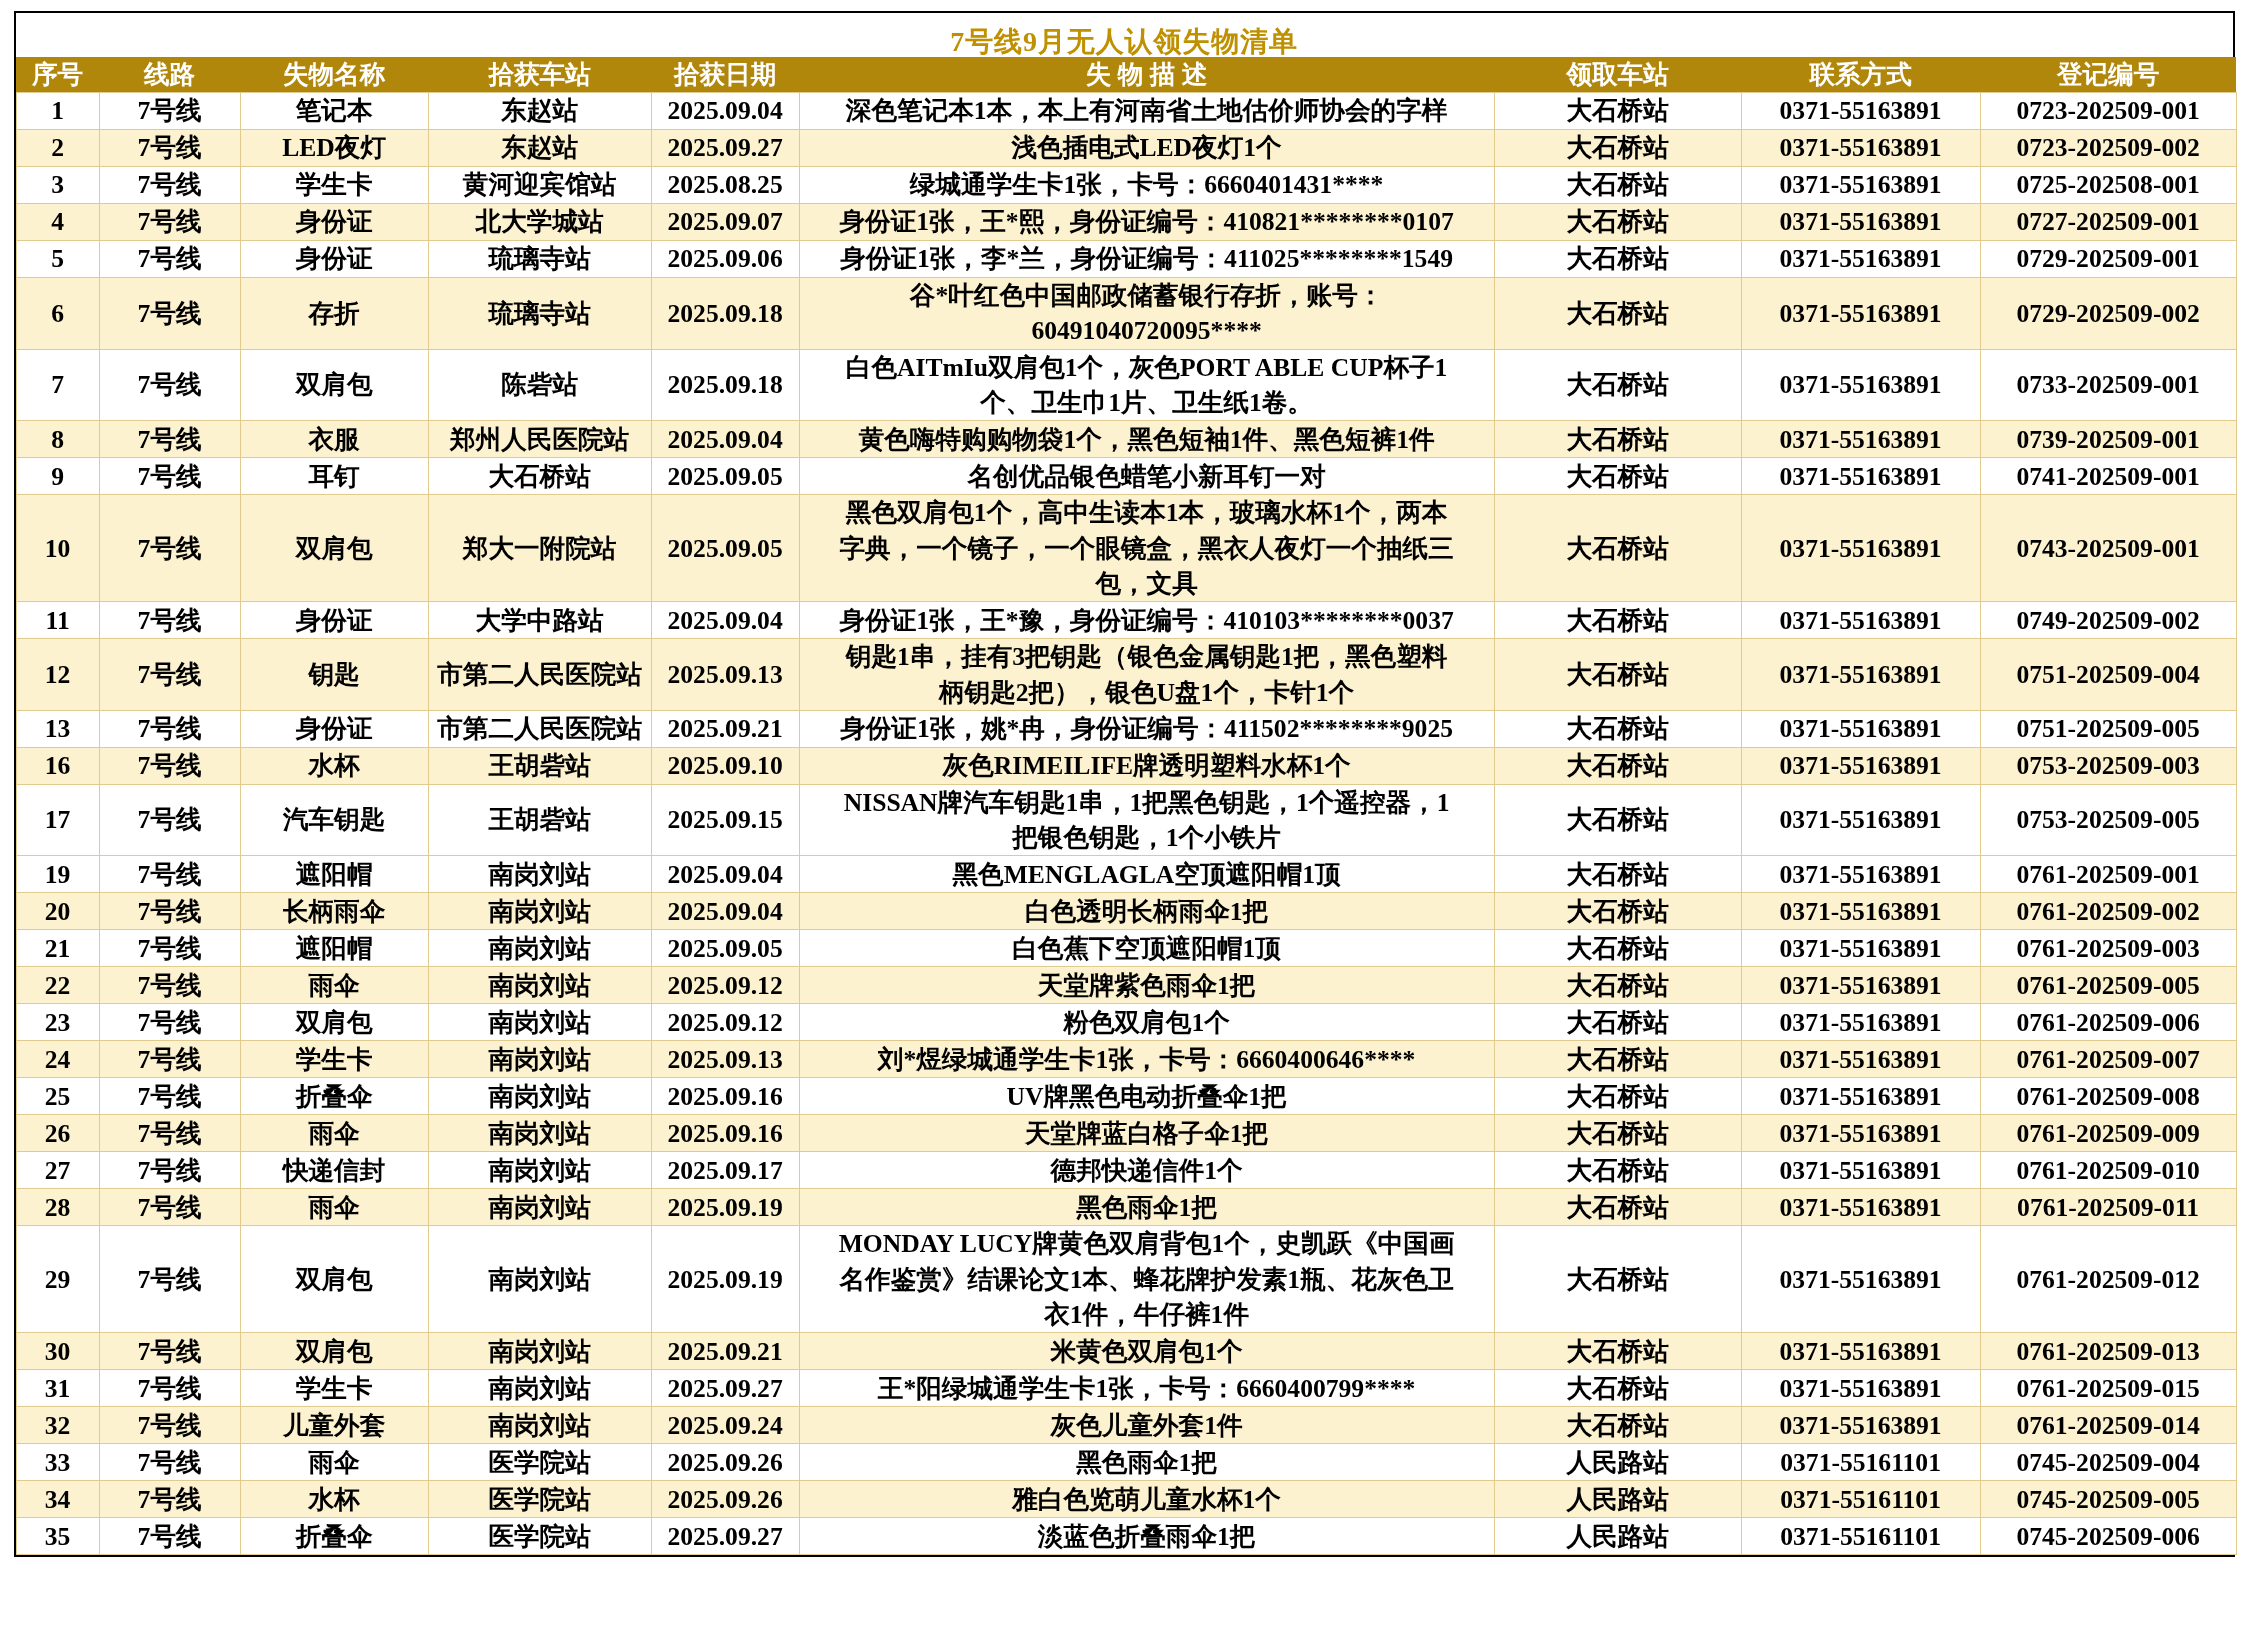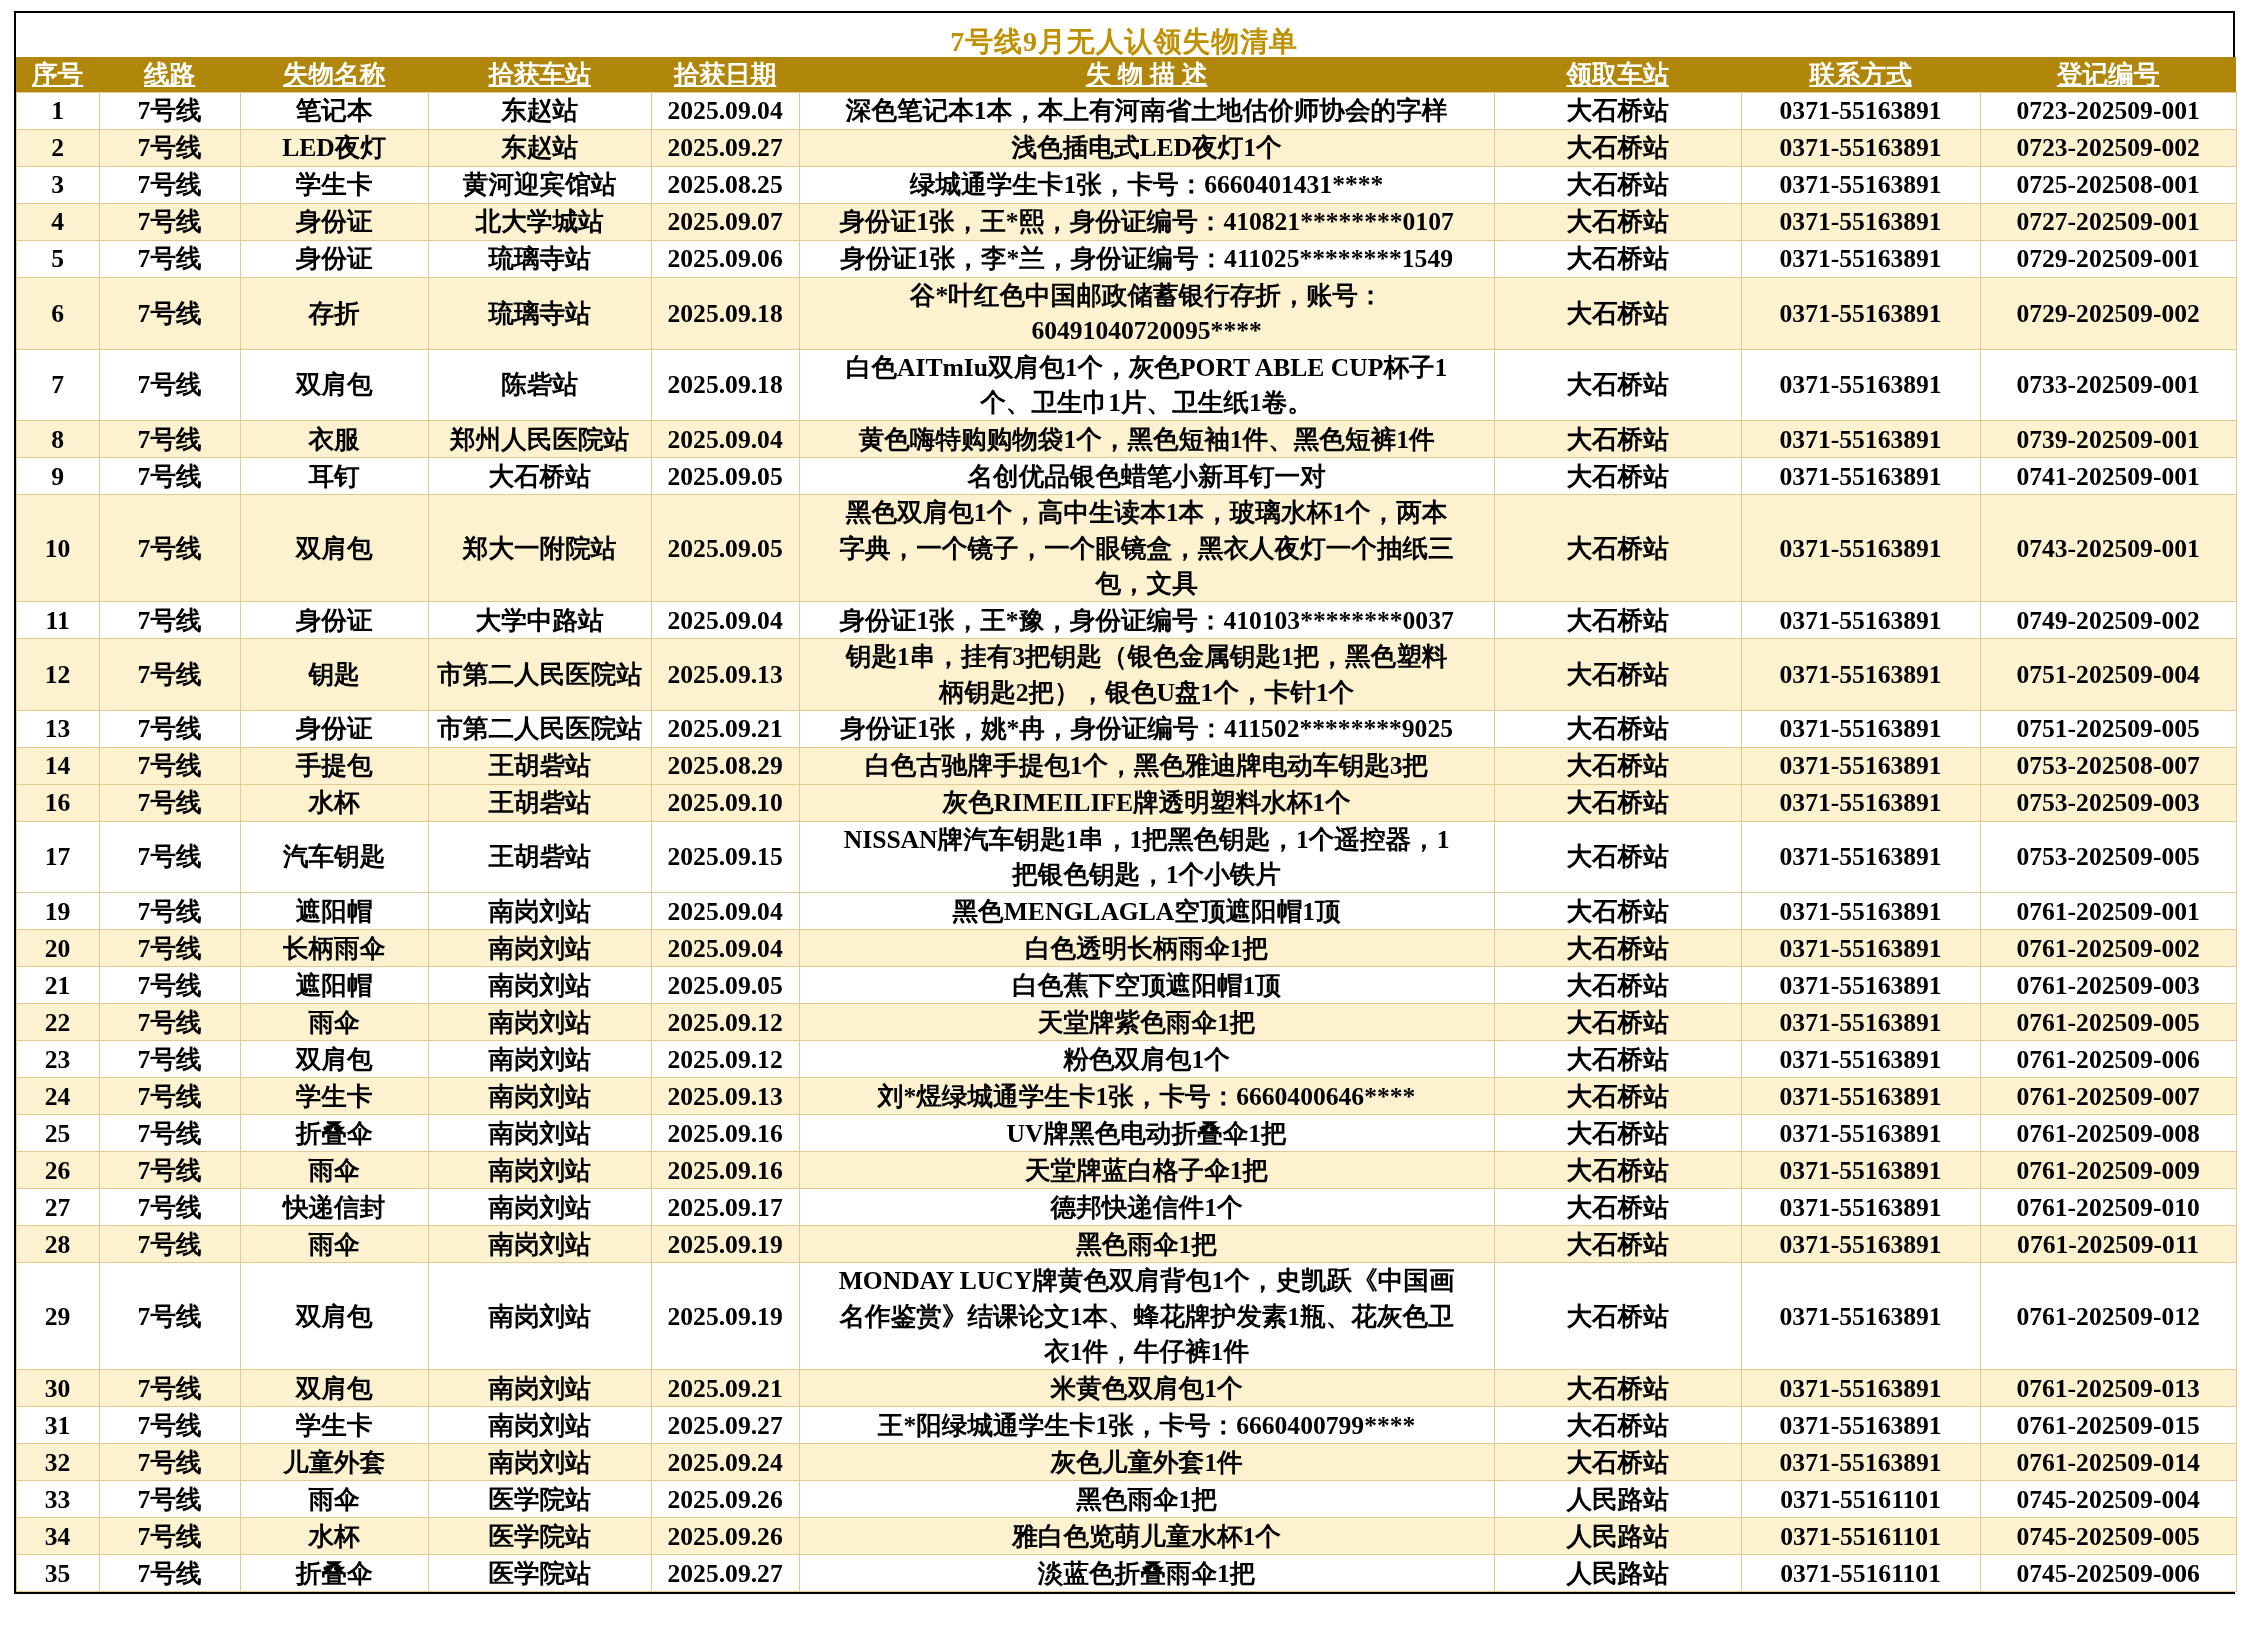--- a/index.html
+++ b/index.html
@@ -16,21 +16,20 @@
     height:44px;line-height:58px;text-align:center;
     font-size:28px;letter-spacing:0.9px;color:#BF9000;background:#ffffff;
   }
   table.lost{
     border-collapse:collapse;table-layout:fixed;width:100%;
   }
   table.lost th{
     background:#B1870B;color:#ffffff;font-size:25.6px;
     height:22px;padding:0 3.4px;border:none;text-align:center;
     font-weight:bold;
-    text-decoration:underline;
   }
   table.lost td{
     border:0.9px solid #E0CA8E;font-size:25.6px;line-height:1.38;
     height:36px;padding:0 6.8px;text-align:center;vertical-align:middle;
     font-weight:bold;word-break:break-word;
   }
   table.lost td.desc{padding:0 34px;}
   table.lost tr.even td{background:#FDF2CF;}
   table.lost tr.odd td{background:#ffffff;}
 </style>
@@ -202,31 +201,20 @@
           <td>7号线</td>
           <td>身份证</td>
           <td>市第二人民医院站</td>
           <td>2025.09.21</td>
           <td class="desc">身份证1张，姚*冉，身份证编号：411502********9025</td>
           <td>大石桥站</td>
           <td>0371-55163891</td>
           <td>0751-202509-005</td>
         </tr>
         <tr class="even">
-          <td>14</td>
-          <td>7号线</td>
-          <td>手提包</td>
-          <td>王胡砦站</td>
-          <td>2025.08.29</td>
-          <td class="desc">白色古驰牌手提包1个，黑色雅迪牌电动车钥匙3把</td>
-          <td>大石桥站</td>
-          <td>0371-55163891</td>
-          <td>0753-202508-007</td>
-        </tr>
-        <tr class="even">
           <td>16</td>
           <td>7号线</td>
           <td>水杯</td>
           <td>王胡砦站</td>
           <td>2025.09.10</td>
           <td class="desc">灰色RIMEILIFE牌透明塑料水杯1个</td>
           <td>大石桥站</td>
           <td>0371-55163891</td>
           <td>0753-202509-003</td>
         </tr>

